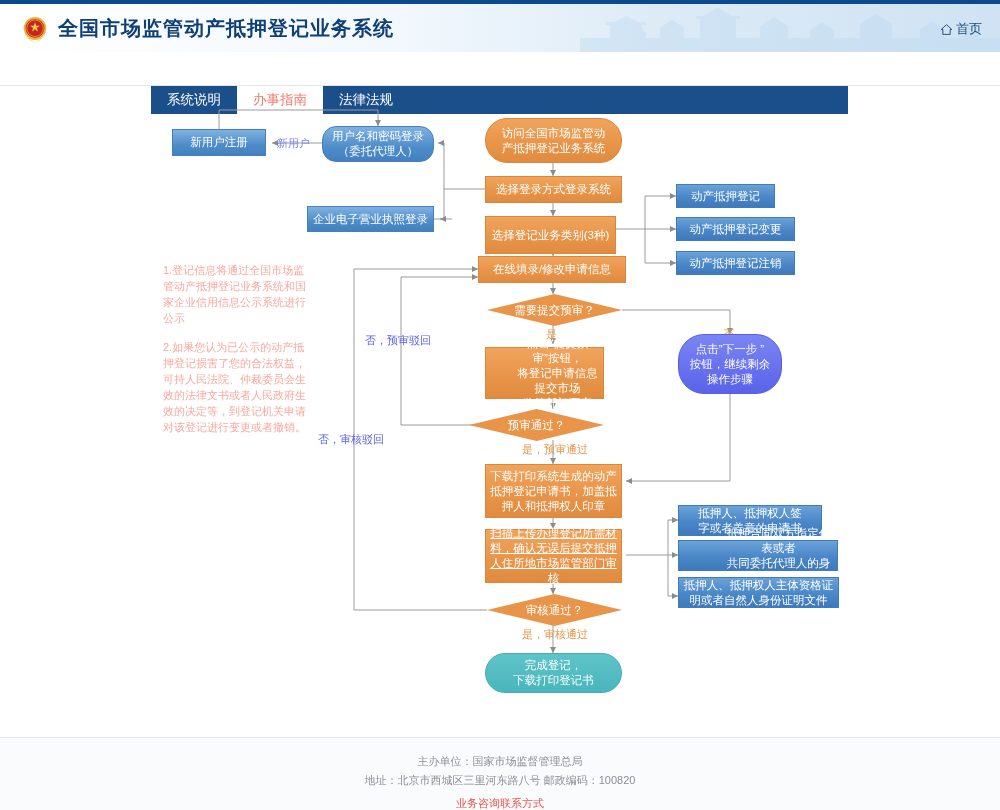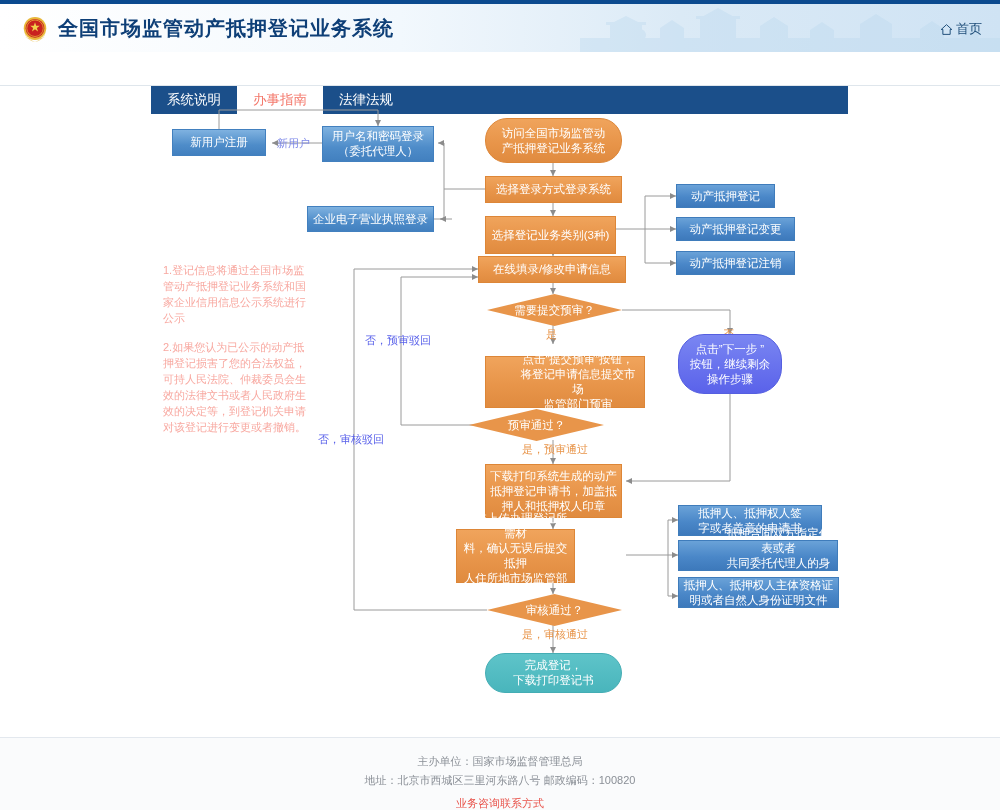--- a/index.html
+++ b/index.html
@@ -220,21 +220,21 @@
         <path d="M444,103 L444,133 L407,133"></path>
       </g>
       <g stroke="#9a9a9a" stroke-width="1" fill="none" marker-end="url(#ar)">
         <path d="M444,57 L438,57"></path>
         <path d="M452,133 L440,133"></path>
       </g>
     </svg>
 
     <div class="node n-blue2" style="left:172px; top:43px; width:94px; height:27px;">新用户注册</div>
 
-    <div class="node n-blue2" style="left:322px; top:40px; width:112px; height:36px;">用户名和密码登录
+    <div class="node n-blue2" style="left:322px; top:40px; width:112px; height:36px;border-radius:14px;">用户名和密码登录
 （委托代理人）</div>
 
     <div class="node n-blue2" style="left:307px; top:120px; width:127px; height:26px;">企业电子营业执照登录</div>
 
     <div class="edge-label el-note" style="left:277px; top:50px;">新用户</div>
 
     <div class="node n-orange-round" style="left:485px; top:32px; width:137px; height:45px;">访问全国市场监管动
 产抵押登记业务系统</div>
 
     <div class="node n-orange" style="left:485px; top:90px; width:137px; height:27px;">选择登录方式登录系统</div>
@@ -246,21 +246,21 @@
     <div class="diamond-wrap" style="left:487px; top:208px; width:135px; height:32px;">
       <svg width="135" height="32" viewBox="0 0 135 32">
         <polygon points="67.5,0 135,16 67.5,32 0,16" fill="#e8954a"></polygon>
       </svg>
       <div class="diamond-label">需要提交预审？</div>
     </div>
 
     <div class="edge-label el-orange" style="left:546px; top:241px;">是</div>
     <div class="edge-label el-orange" style="left:723px; top:241px;">否</div>
 
-    <div class="node n-orange" style="left:485px; top:270px; width:160px; height:52px;padding-left:30px;">点击“提交预审”按钮，
+    <div class="node n-orange" style="left:485px; top:261px; width:119px; height:52px;padding-left:30px;">点击“提交预审”按钮，
 将登记申请信息提交市场
 监管部门预审</div>
 
     <div class="node n-purple" style="left:678px; top:248px; width:104px; height:60px;border-radius:26px;">点击”下一步 ”
 按钮，继续剩余
 操作步骤</div>
 
     <div class="diamond-wrap" style="left:469px; top:323px; width:135px; height:32px;font-family:Liberation Mono, monospace;">
       <svg width="135" height="32" viewBox="0 0 135 32">
         <polygon points="67.5,0 135,16 67.5,32 0,16" fill="#e8954a"></polygon>
@@ -269,21 +269,21 @@
     </div>
 
     <div class="edge-label el-orange" style="left:522px; top:356px;">是，预审通过</div>
     <div class="edge-label el-blue" style="left:365px; top:247px;">否，预审驳回</div>
     <div class="edge-label el-blue" style="left:318px; top:346px;">否，审核驳回</div>
 
     <div class="node n-orange" style="left:485px; top:378px; width:137px; height:54px;">下载打印系统生成的动产
 抵押登记申请书，加盖抵
 押人和抵押权人印章</div>
 
-    <div class="node n-orange" style="left:456px; top:443px; width:119px; height:54px;">扫描上传办理登记所需材
+    <div class="node n-orange" style="left:485px; top:443px; width:137px; height:54px;text-decoration:underline;">扫描上传办理登记所需材
 料，确认无误后提交抵押
 人住所地市场监管部门审核</div>
 
     <div class="diamond-wrap" style="left:487px; top:508px; width:135px; height:32px;">
       <svg width="135" height="32" viewBox="0 0 135 32">
         <polygon points="67.5,0 135,16 67.5,32 0,16" fill="#e8954a"></polygon>
       </svg>
       <div class="diamond-label">审核通过？</div>
     </div>
 

